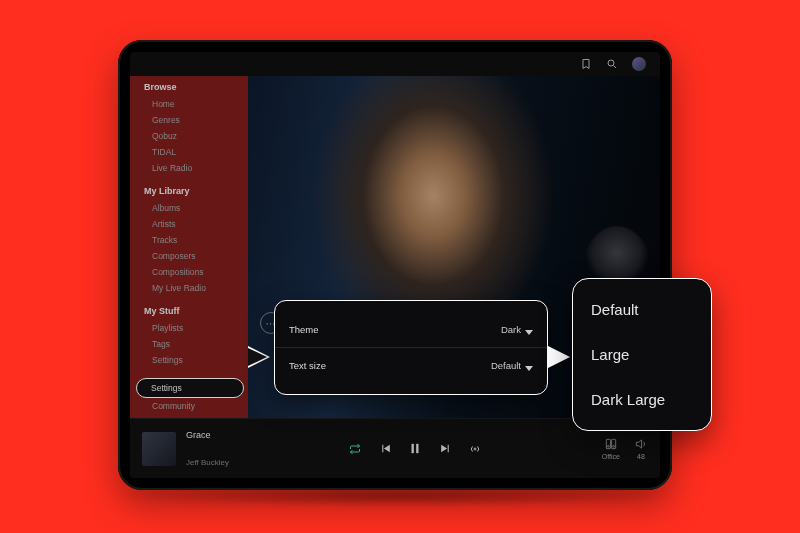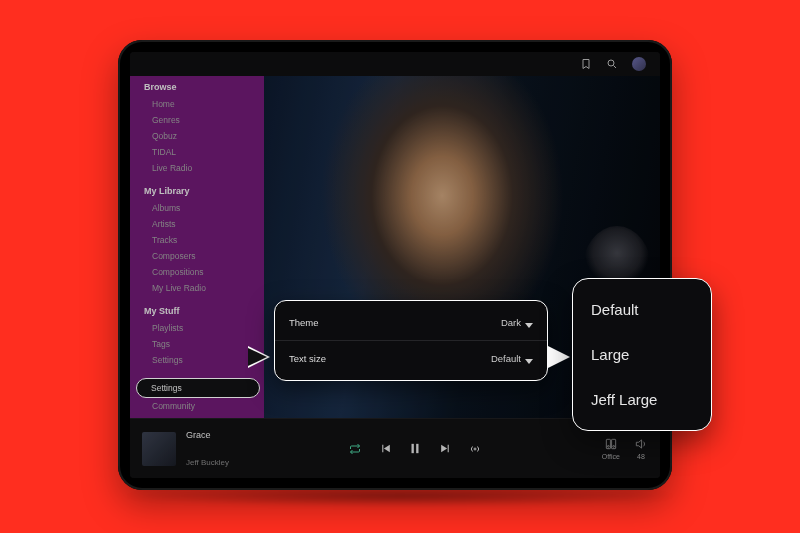--- a/index.html
+++ b/index.html
@@ -49,22 +49,22 @@
   .avatar {
     width: 14px; height: 14px; border-radius: 50%;
     background: linear-gradient(135deg,#6b6ba8,#3a3a5a);
   }
   .body {
     flex: 1;
     display: flex;
     min-height: 0;
   }
   .sidebar {
-    width: 134px;
-    background: #701a75;
+    width: 118px;
+    background: #7f1d1d;
     padding: 6px 0 6px 14px;
     font-size: 8.5px;
     overflow: hidden;
   }
   .section-head {
     color: #e8e8e8;
     font-weight: 600;
     margin: 10px 0 4px 0;
     font-size: 9px;
   }
@@ -154,21 +154,21 @@
   .zicon { width:14px; height:14px; color:#aaa; display:flex; align-items:center; justify-content:center;}
 
   
   .settings-callout {
     position: absolute;
     left: 274px; top: 300px;
     width: 274px;
     border: 1.5px solid #fff;
     border-radius: 12px;
     background: #0c0c0e;
-    padding: 4px 0;
+    padding: 11px 0;
     box-shadow: 0 8px 24px rgba(0,0,0,0.5);
   }
   .settings-row {
     display:flex; justify-content:space-between; align-items:center;
     padding: 12px 14px;
     color:#ddd; font-size:9.5px;
   }
   .settings-row + .settings-row { border-top: 1px solid #252528; }
   .val { display:flex; align-items:flex-end; gap:4px; color:#ccc; }
   .caret { width:0;height:0;border-left:4px solid transparent;border-right:4px solid transparent;border-top:5px solid #ccc; }
@@ -363,14 +363,14 @@
       <span class="caret"></span>
     </span>
   </div>
 </div>
 
 <div class="arrow2"></div>
 
 <div class="options-pop">
   <div class="opt">Default</div>
   <div class="opt">Large</div>
-  <div class="opt">Jeff Large</div>
+  <div class="opt">Dark Large</div>
 </div>
 
 </body></html>

